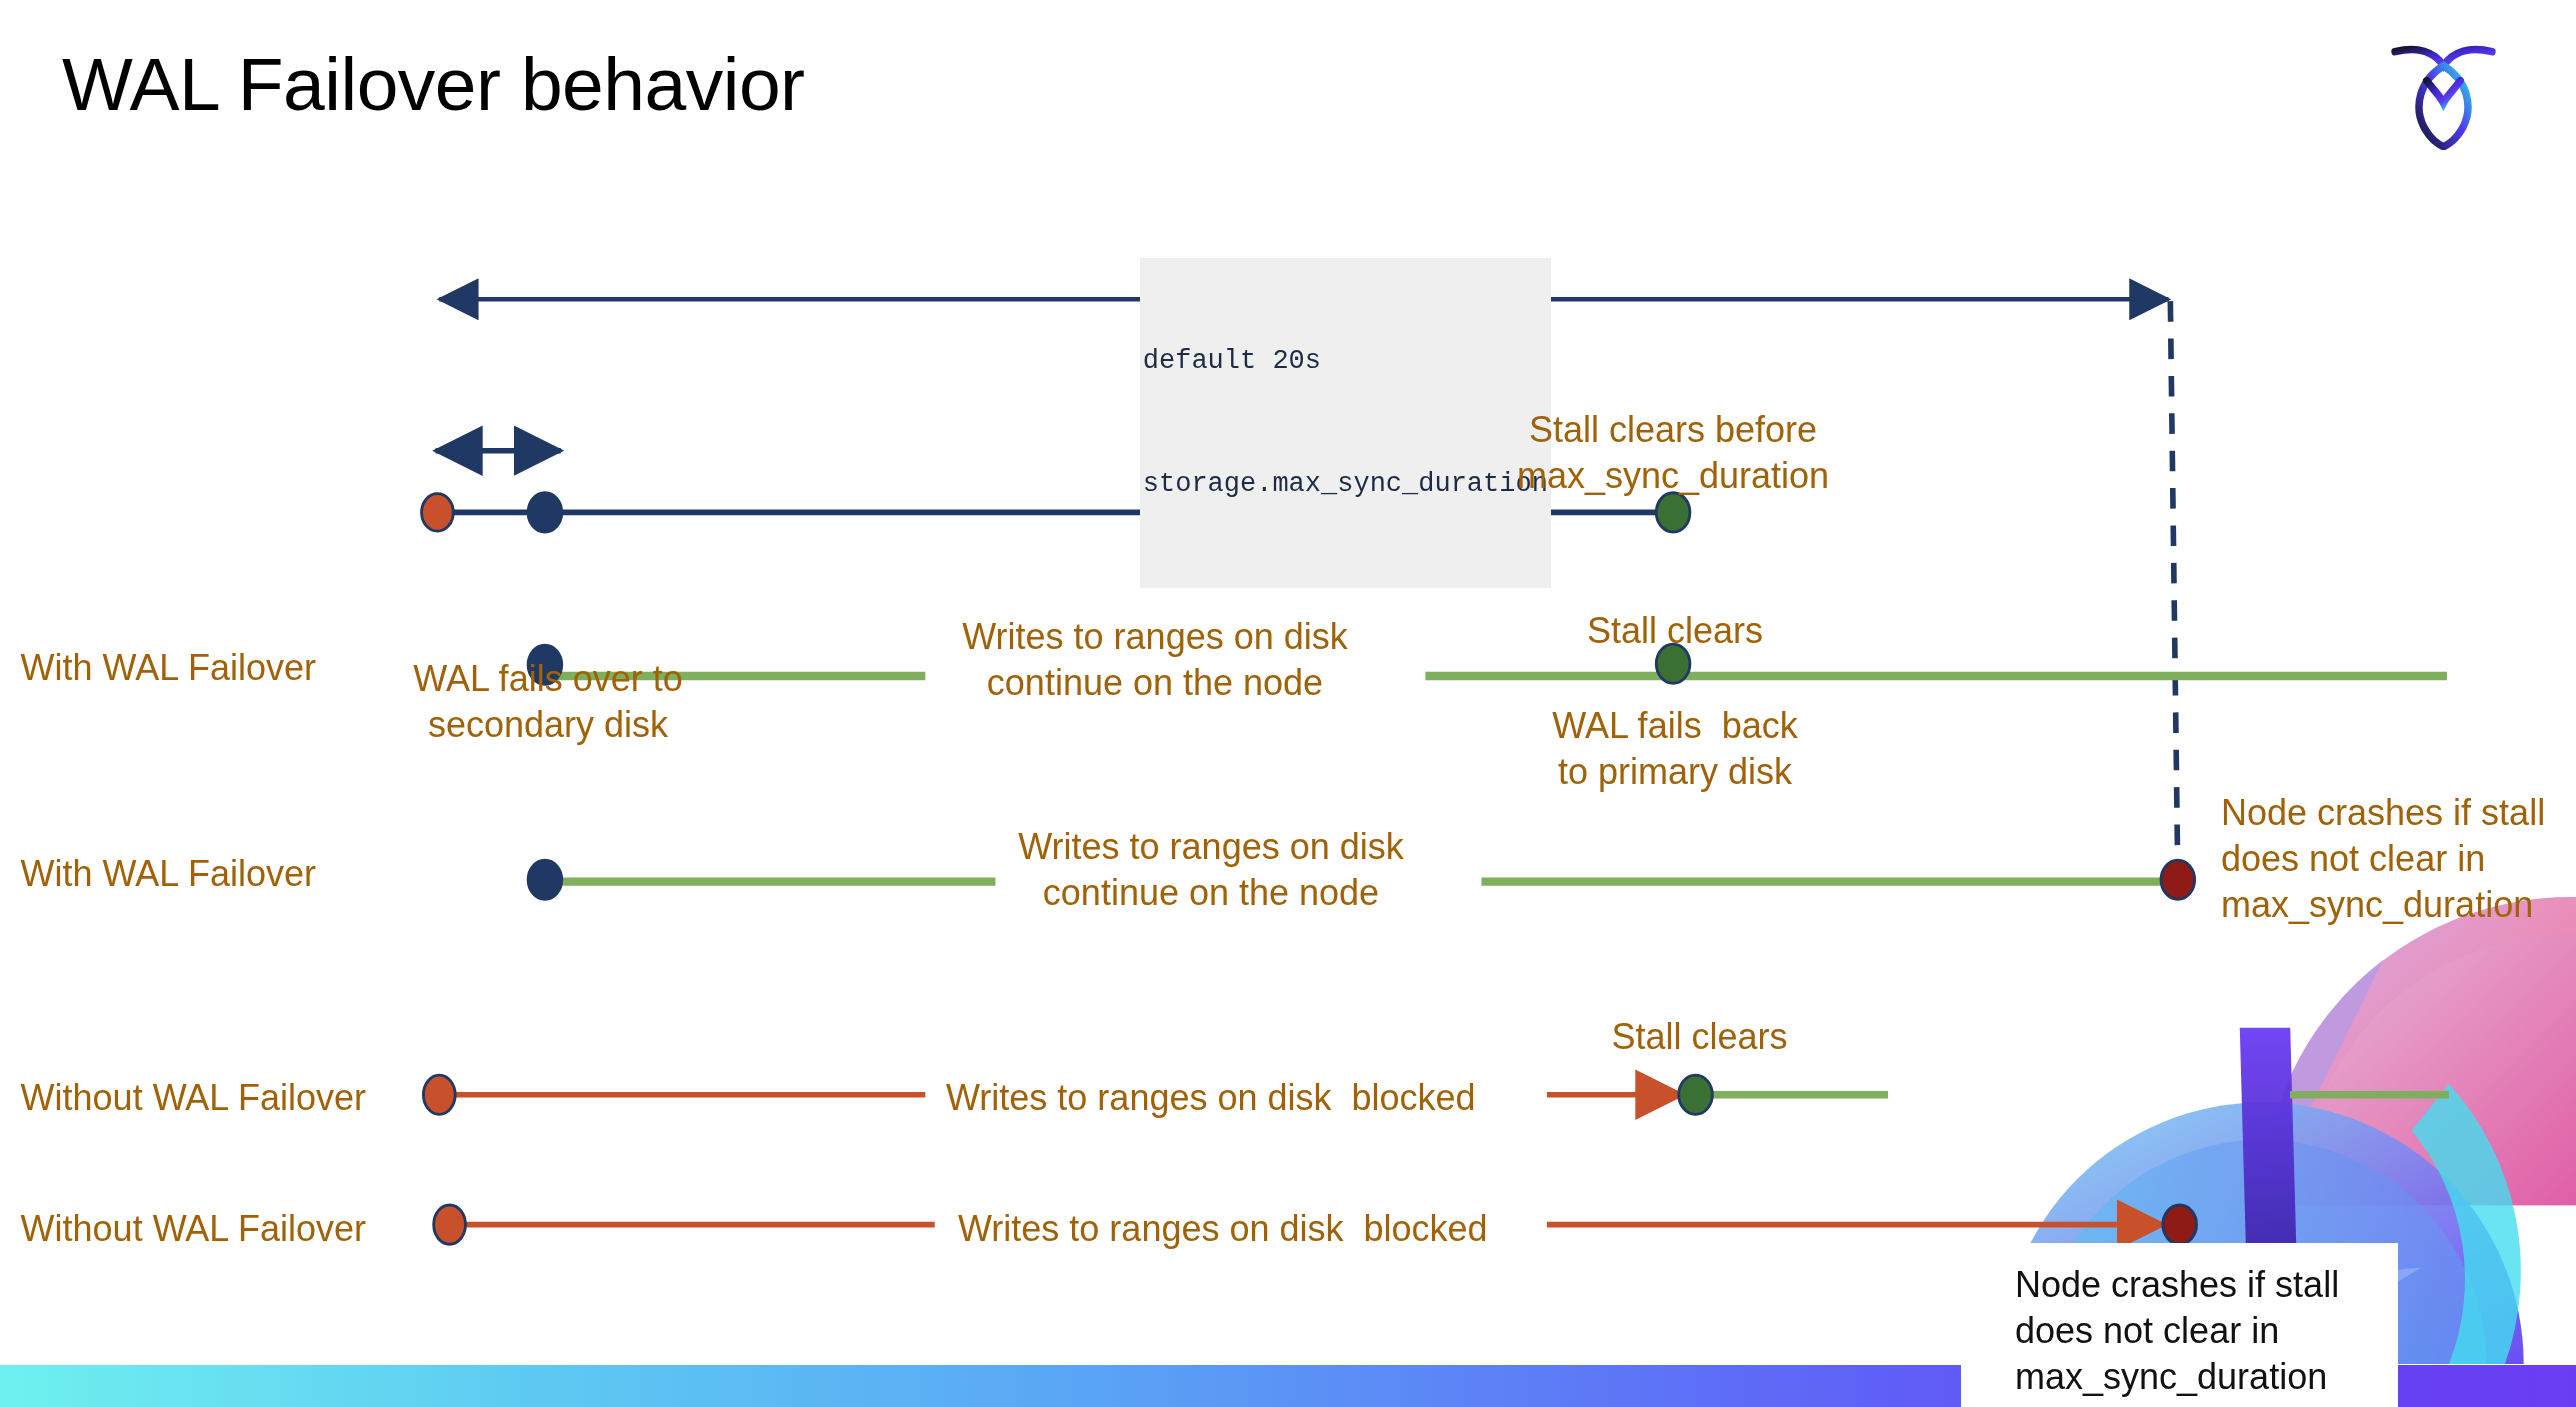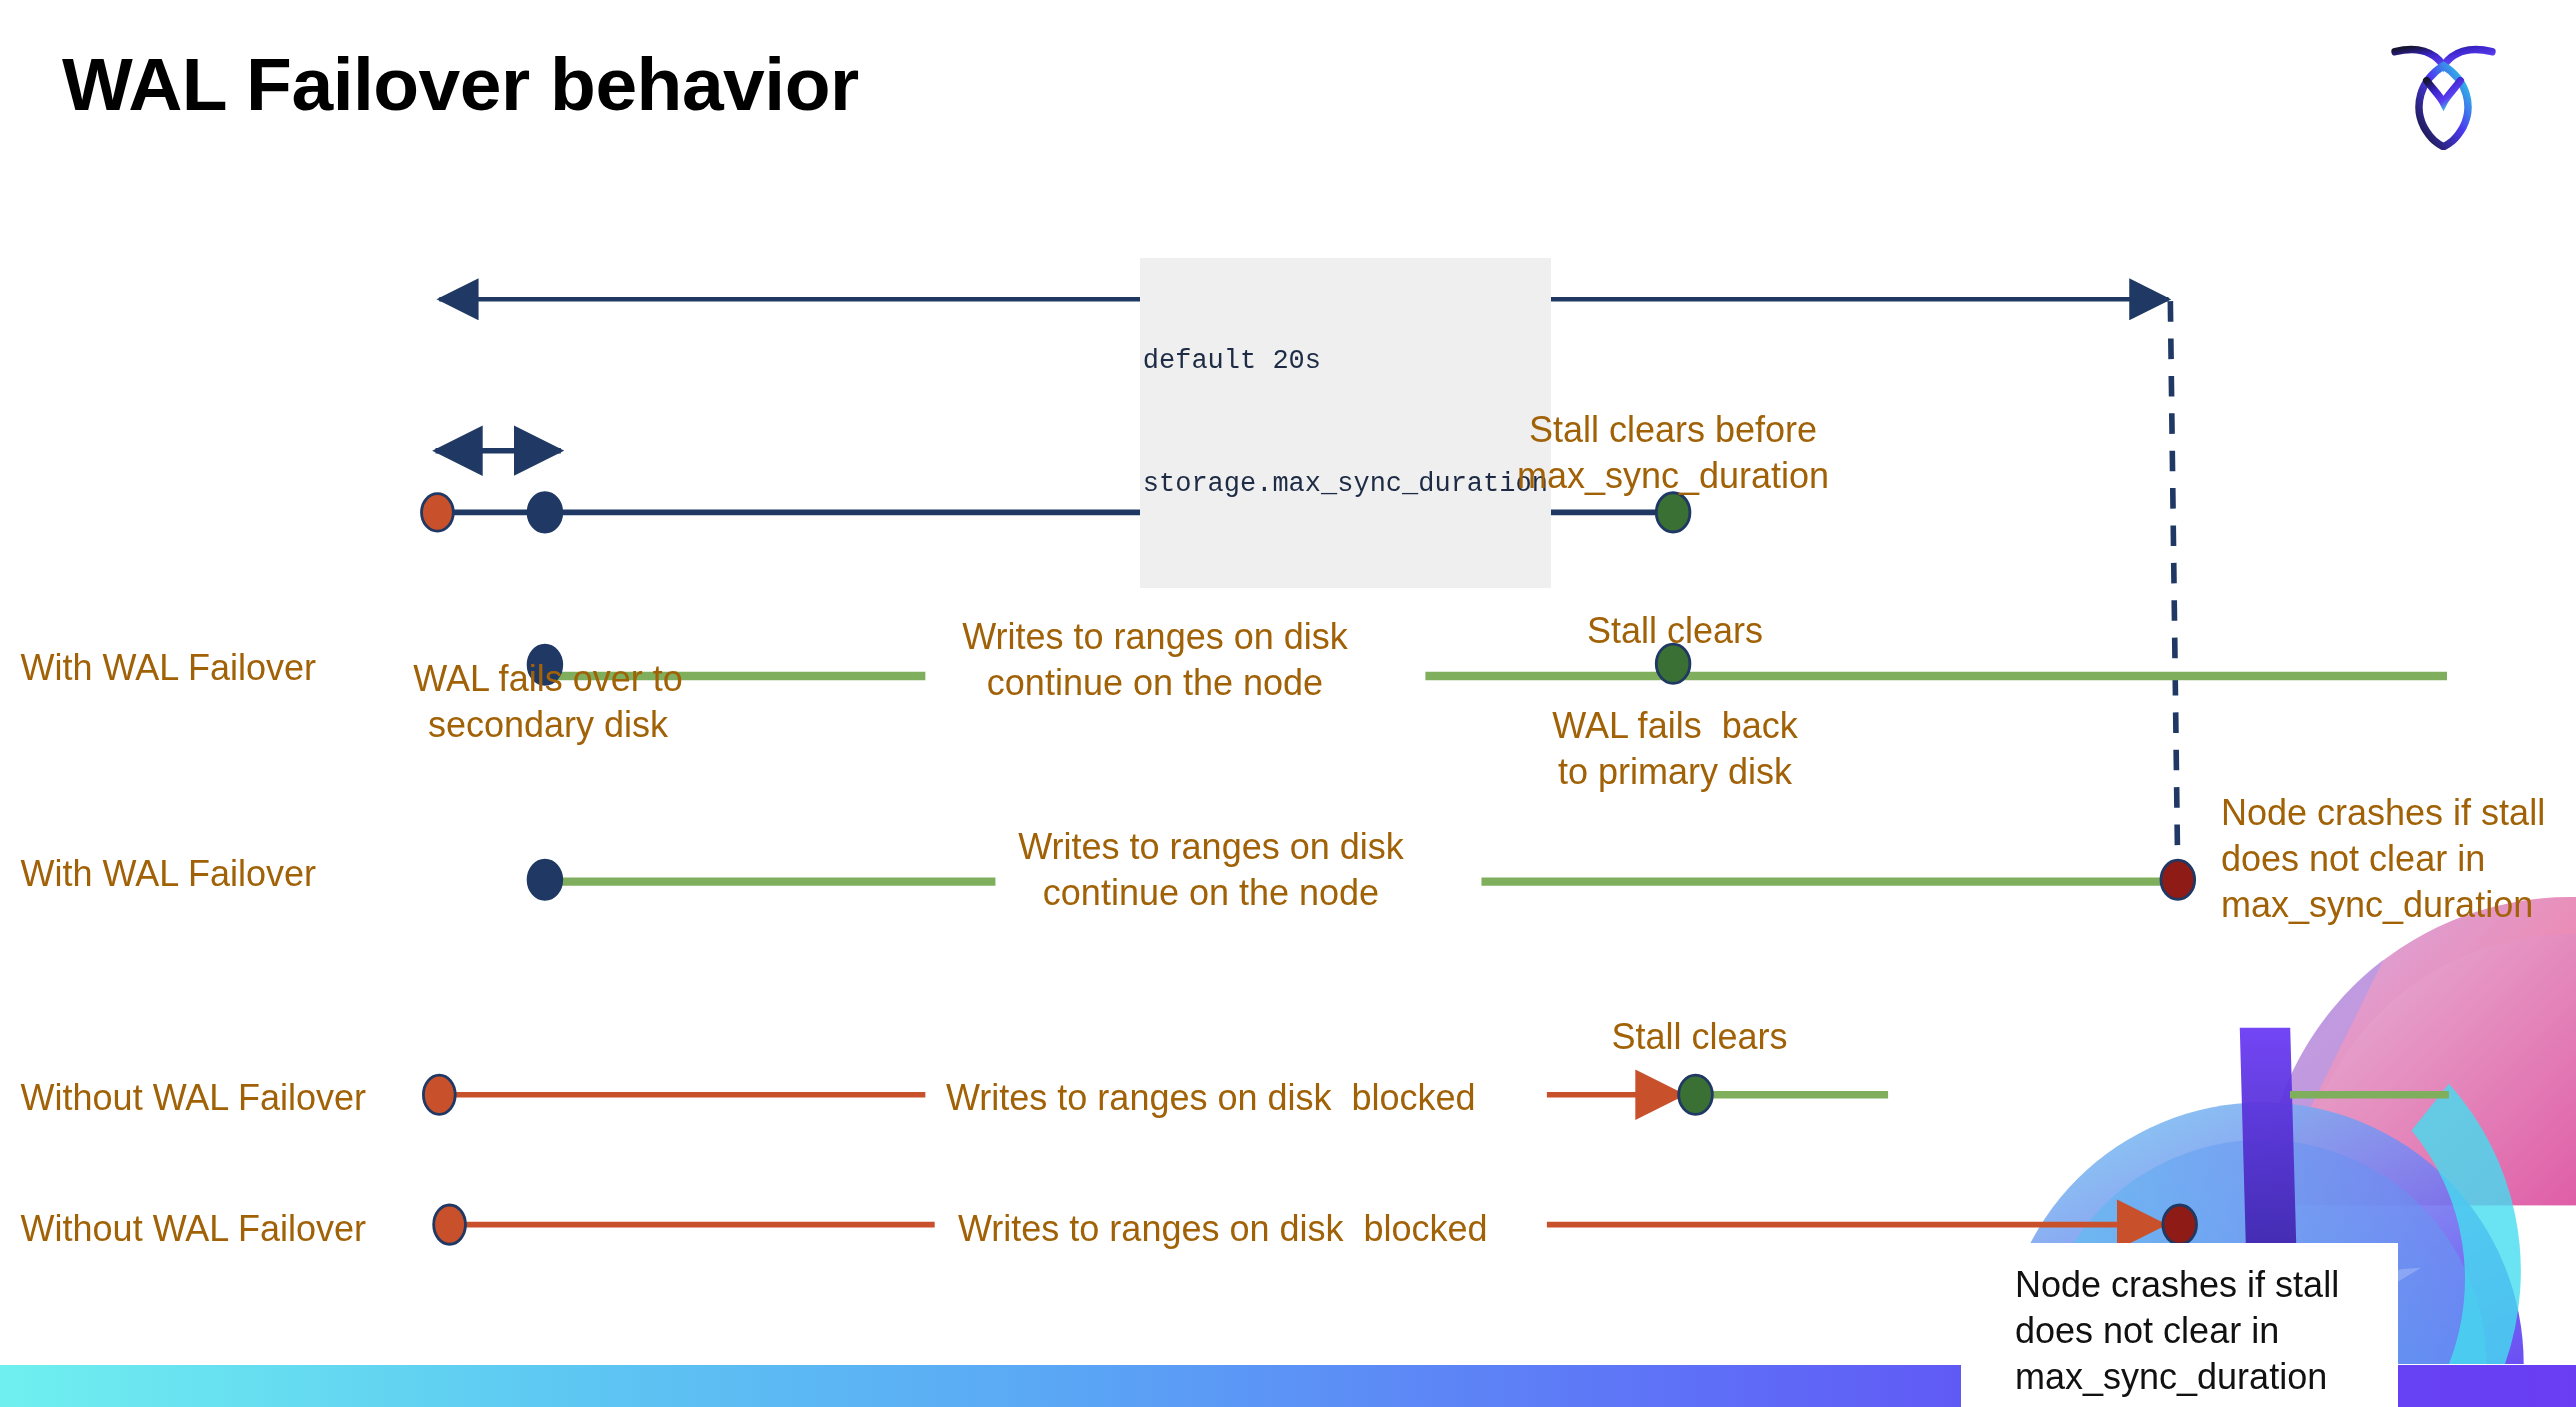--- a/index.html
+++ b/index.html
@@ -14,21 +14,21 @@
     width: 2576px; height: 1408px;
     background: #ffffff;
     overflow: hidden;
   }
 
   
   #title {
     position: absolute;
     left: 62px; top: 45px;
     font-size: 75px;
-    font-weight: 700;
+    font-weight: 400;
     letter-spacing: -0.5px;
     color: #000000;
     line-height: 1.05;
     white-space: nowrap;
   }
 
   
   #logo {
     position: absolute;
     left: 2382px; top: 28px;

